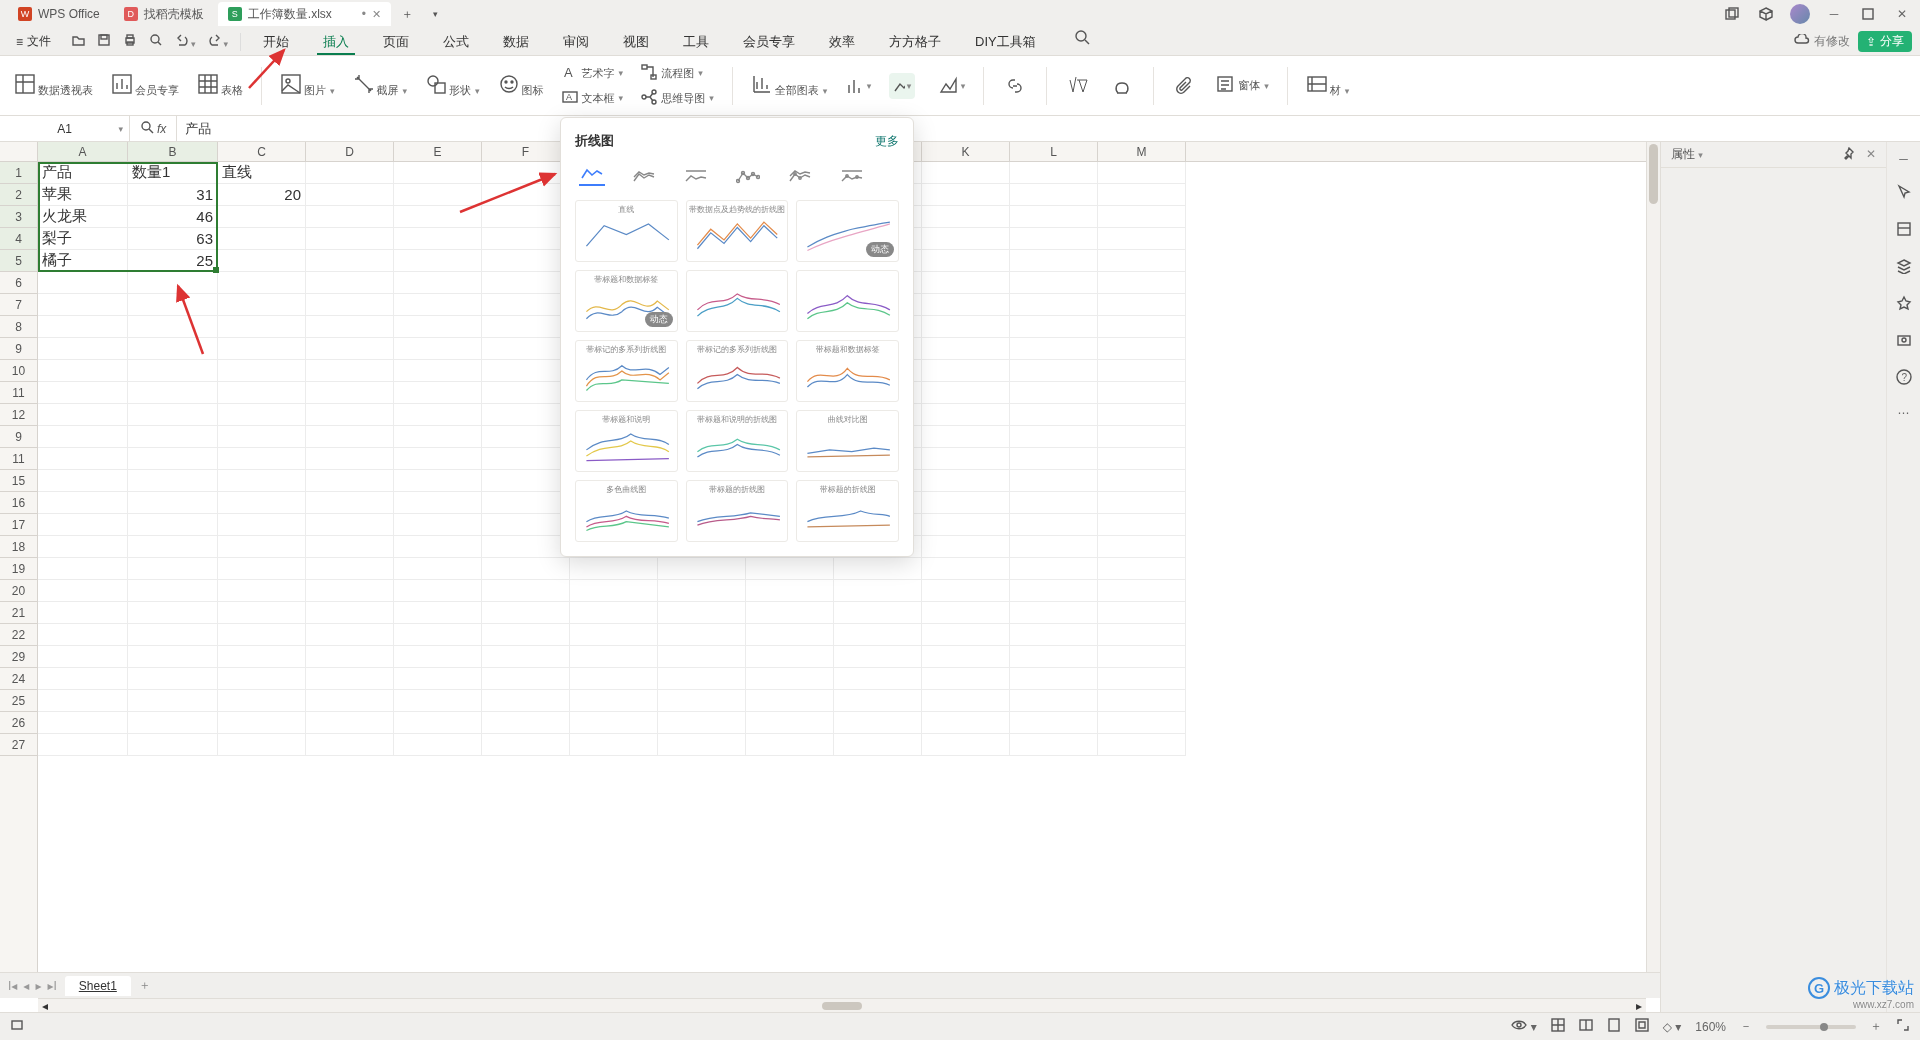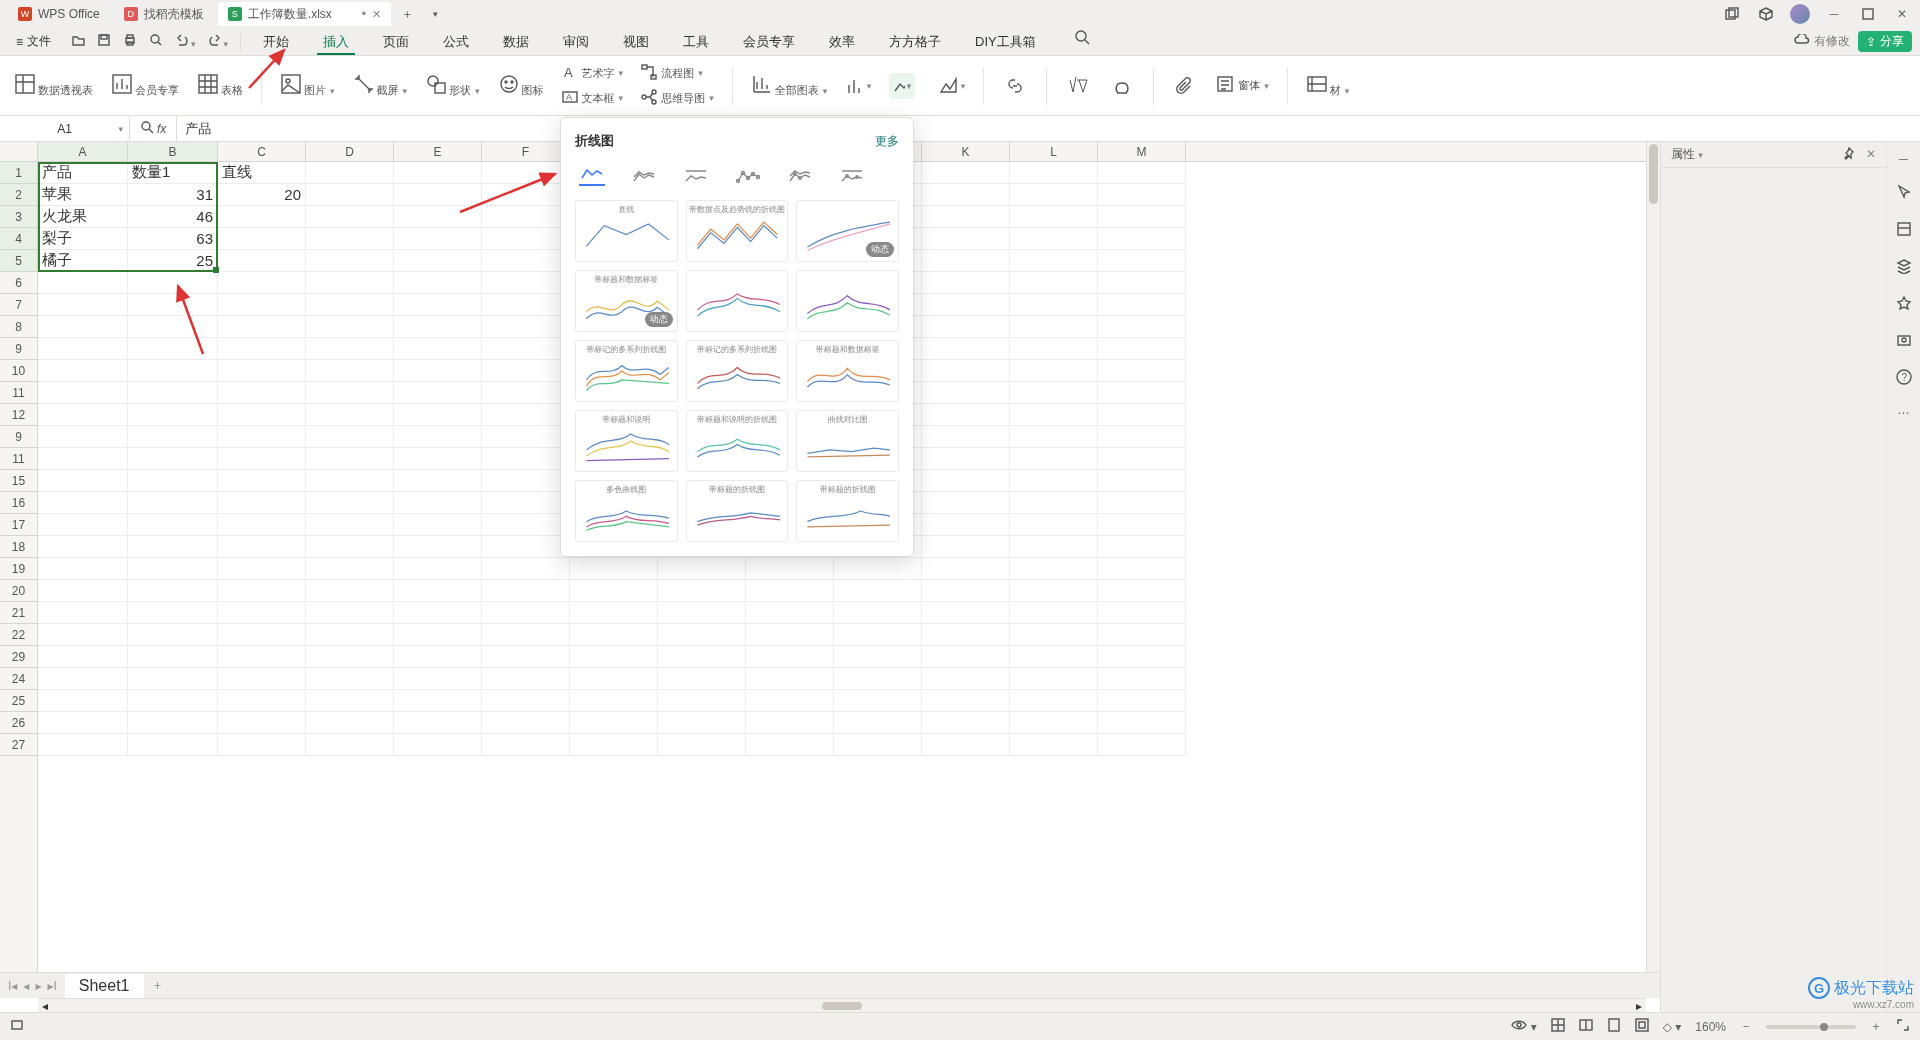--- a/index.html
+++ b/index.html
@@ -87,21 +87,21 @@
   .chart-type-icon { width:26px;height:20px; display:flex;align-items:center;justify-content:center;}
   .chart-type-icon.active svg { stroke:#3d7dfc;}
   .chart-type-icon.active { border-bottom:2px solid #3d7dfc; padding-bottom:4px;}
   .chart-templates { display:grid; grid-template-columns:repeat(3,1fr); gap:8px;}
   .chart-template { height:62px; border:1px solid #eceae6; border-radius:3px; position:relative; background:#fff;}
   .chart-template .ct-title { position:absolute; top:3px; left:0;right:0;text-align:center;font-size:8px;color:#888;}
   .dyn-badge { position:absolute; right:4px; bottom:4px; background:#888;color:#fff;font-size:9px;padding:1px 5px;border-radius:8px;}
   .ct-svg { position:absolute; bottom:6px; left:6px; right:6px; top:14px;}
   .sheet-tab-bar { position:absolute; left:0; bottom:0; height:26px; width:100%; background:#f0efed; border-top:1px solid #e0ddd8; display:flex;align-items:center;padding:0 8px;gap:8px;}
   .sheet-nav { color:#999; display:flex;gap:6px;}
-  .sheet-tab { background:#fff;padding:3px 14px;border-radius:3px 3px 0 0; font-size:16px;}
+  .sheet-tab { background:#fff;padding:3px 14px;border-radius:3px 3px 0 0; font-size:12px;text-decoration:underline;}
 
   
   .status-bar { position:absolute; left:0;right:0;bottom:0;height:28px;background:#f0efed;border-top:1px solid #e0ddd8;display:flex;align-items:center;padding:0 10px;justify-content:space-between;color:#666;}
   .status-right { display:flex;gap:14px;align-items:center;}
   .zoom-slider { width:90px;height:4px;background:#d4d0ca;border-radius:2px;position:relative;}
   .zoom-thumb{position:absolute;width:8px;height:8px;background:#888;border-radius:50%;top:-2px;left:60%;}
 
   .watermark { position:absolute; right:6px; bottom:30px; font-size:16px; color:#3a8dde; font-weight:500; text-shadow:0 0 2px #fff;}
   .watermark small { display:block;font-size:10px;color:#888;text-align:right;}
 

